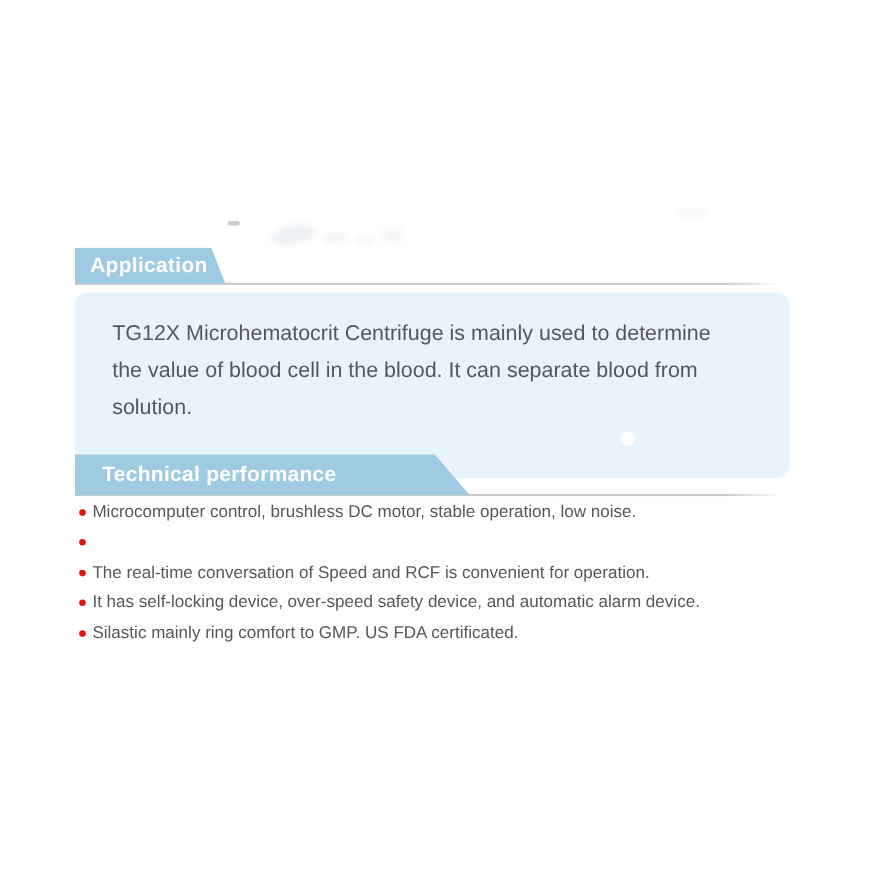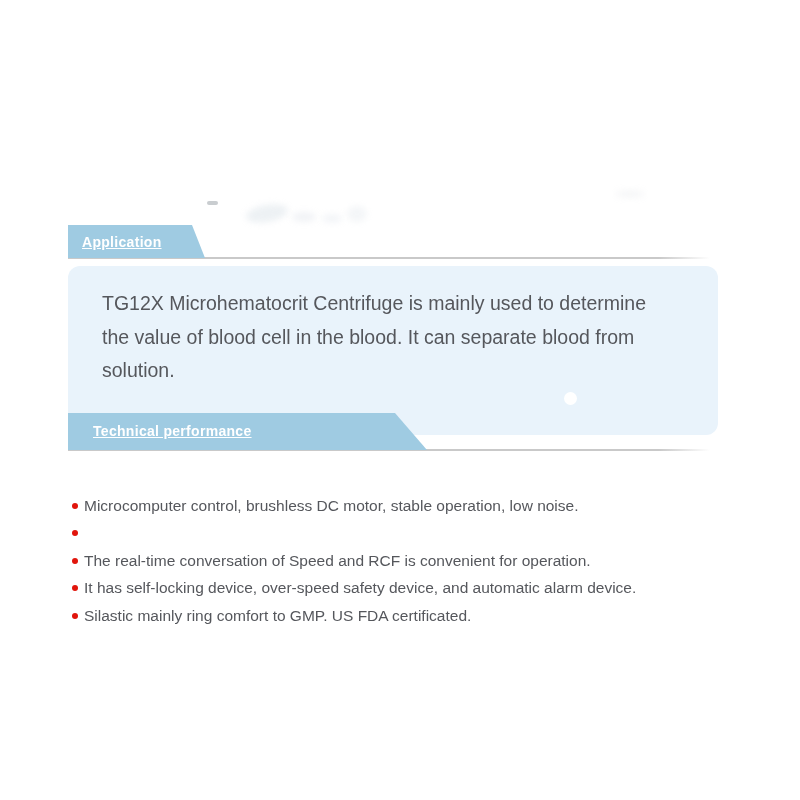--- a/index.html
+++ b/index.html
@@ -26,25 +26,24 @@
   .art-blob2{left:292px;top:212px;width:24px;height:10px;background:rgba(175,190,205,.18);filter:blur(3px);border-radius:50%;}
   .art-blob3{left:322px;top:214px;width:20px;height:9px;background:rgba(175,190,205,.15);filter:blur(3px);border-radius:50%;}
   .art-blob4{left:347px;top:206px;width:20px;height:16px;background:rgba(175,190,205,.14);filter:blur(3px);border-radius:50%;}
   .art-blob5{left:615px;top:190px;width:30px;height:8px;background:rgba(180,190,200,.12);filter:blur(3px);border-radius:50%;}
 
   .section-banner{
     position:absolute;left:68px;
     background:var(--accent-blue);
     color:var(--title-white);
     font-weight:bold;
-    font-size:14px;
+    font-size:19px;
     letter-spacing:.3px;
     white-space:nowrap;
     z-index:2;
-    text-decoration:underline;
   }
   .banner-application{
     top:225px;width:137px;height:33px;line-height:34px;
     padding-left:14px;box-sizing:border-box;
     clip-path:polygon(0 0, calc(100% - 13px) 0, 100% 100%, 0 100%);
   }
   .banner-technical{
     top:413px;width:359px;height:37px;line-height:37px;
     padding-left:25px;box-sizing:border-box;
     clip-path:polygon(0 0, calc(100% - 32px) 0, 100% 100%, 0 100%);
@@ -69,21 +68,21 @@
     line-height:33.5px;
     color:var(--text-gray);
     white-space:nowrap;
   }
   .box-notch{
     position:absolute;left:564px;top:392px;width:13px;height:13px;
     background:#ffffff;border-radius:50%;z-index:2;
   }
 
   .bullet-list{
-    position:absolute;left:68px;top:452px;width:680px;margin-top:40px;
+    position:absolute;left:68px;top:452px;width:680px;
   }
   .bullet-row{
     display:flex;align-items:flex-start;
     height:27.3px;
   }
   .bullet-row.last{margin-top:1px;}
   .dot{
     flex:0 0 auto;
     width:6px;height:6px;border-radius:50%;
     background:var(--bullet-red);

